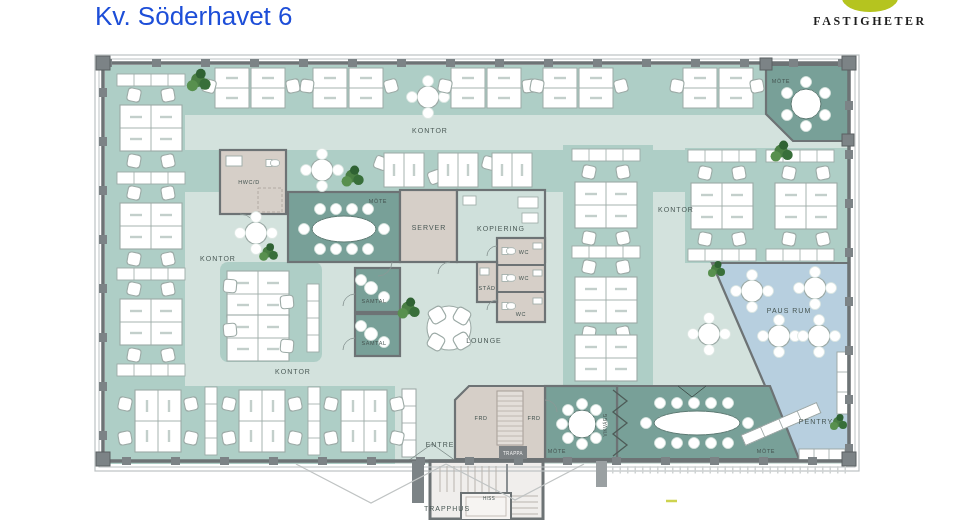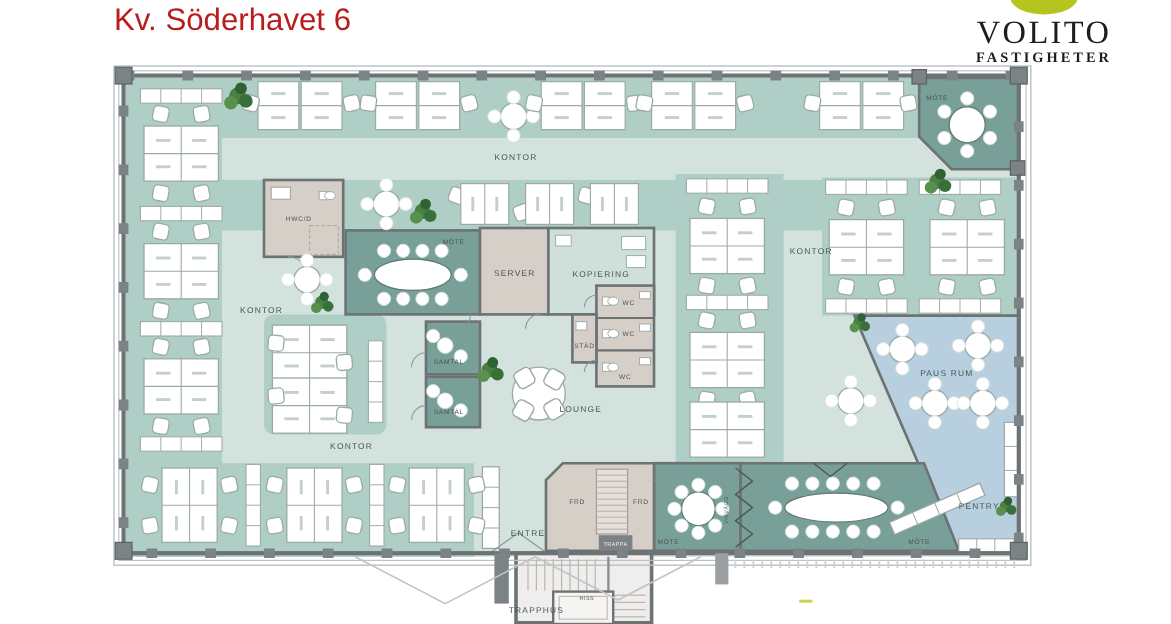--- a/index.html
+++ b/index.html
@@ -1,39 +1,38 @@
 <!DOCTYPE html>
 <html><head>
 <meta charset="utf-8">
 <style>
   html,body{margin:0;padding:0;background:#fff;}
   .stage{position:relative;width:976px;height:520px;background:#fff;overflow:hidden;
          font-family:"Liberation Sans",sans-serif;}
-  .title{position:absolute;left:95px;top:1px;font-size:26px;color:#b91c1c;letter-spacing:0;text-align:right;}
+  .title{position:absolute;left:95px;top:1px;font-size:26px;color:#1d4ed8;letter-spacing:0;text-align:right;}
   .logo{position:absolute;left:798px;top:-16px;width:144px;text-align:center;}
   .logo-mark{width:56px;height:28px;border-radius:50%;background:#b5c41f;margin:0 auto 2px auto;}
   .logo-brand{font-family:"Liberation Serif",serif;font-size:27px;letter-spacing:2px;color:#1d1d1d;line-height:1.0;}
   .logo-tag{font-family:"Liberation Serif",serif;font-size:12px;font-weight:bold;letter-spacing:2.5px;color:#1d1d1d;text-align:center;}
   svg{position:absolute;left:0;top:0;}
   .lbl{font-family:"Liberation Sans",sans-serif;font-size:7px;letter-spacing:1px;fill:#475653;}
   .lbl-sm{font-family:"Liberation Sans",sans-serif;font-size:5.5px;letter-spacing:0.6px;fill:#475653;}
   .lbl-xs{font-family:"Liberation Sans",sans-serif;font-size:4.5px;letter-spacing:0.4px;fill:#475653;}
   .lbl-w{font-family:"Liberation Sans",sans-serif;font-size:4.5px;letter-spacing:0.4px;fill:#f2f2f2;}
   text{text-anchor:middle;}
 </style>
 </head>
 <body>
 
 <div class="stage">
 
   <div class="title">Kv. Söderhavet 6</div>
 
   <div class="logo">
     <div class="logo-mark"></div>
-    <div class="logo-brand">VOLITO</div>
     <div class="logo-tag">FASTIGHETER</div>
   </div>
 
   <svg width="976" height="520" viewBox="0 0 976 520">
     <defs>
       <g id="chair">
           <rect x="-6.5" y="-6.5" width="13" height="13" rx="3.5" fill="#fff" stroke="#9caaa6" stroke-width="1.1"></rect>
         </g>
       <g id="cchair">
           <circle r="5.5" fill="#fff" stroke="#d9e4e0" stroke-width="0.8"></circle>

